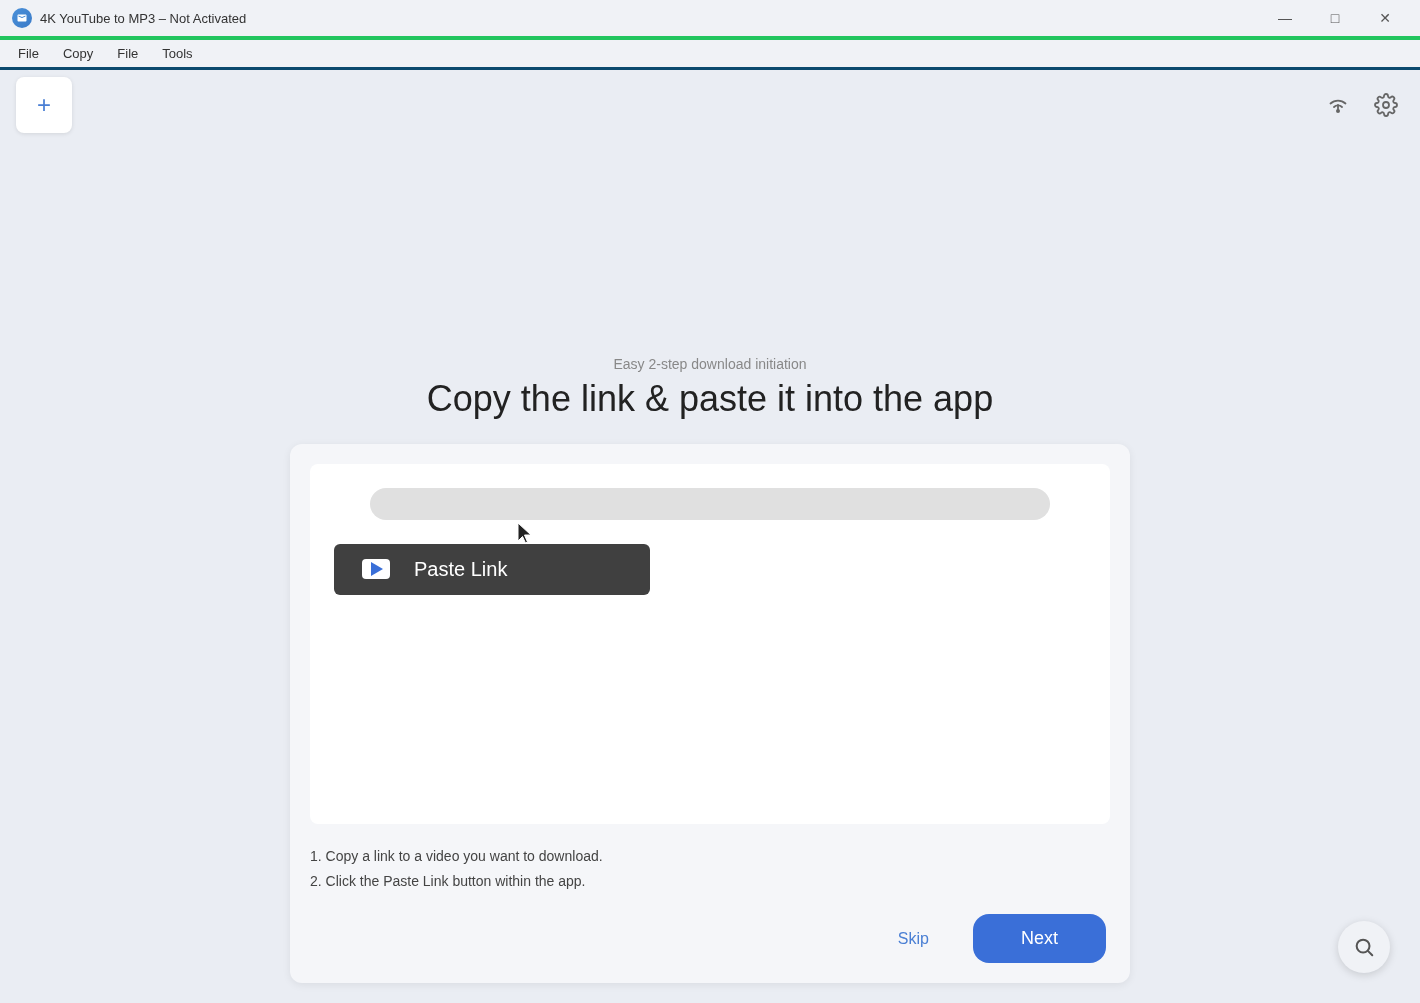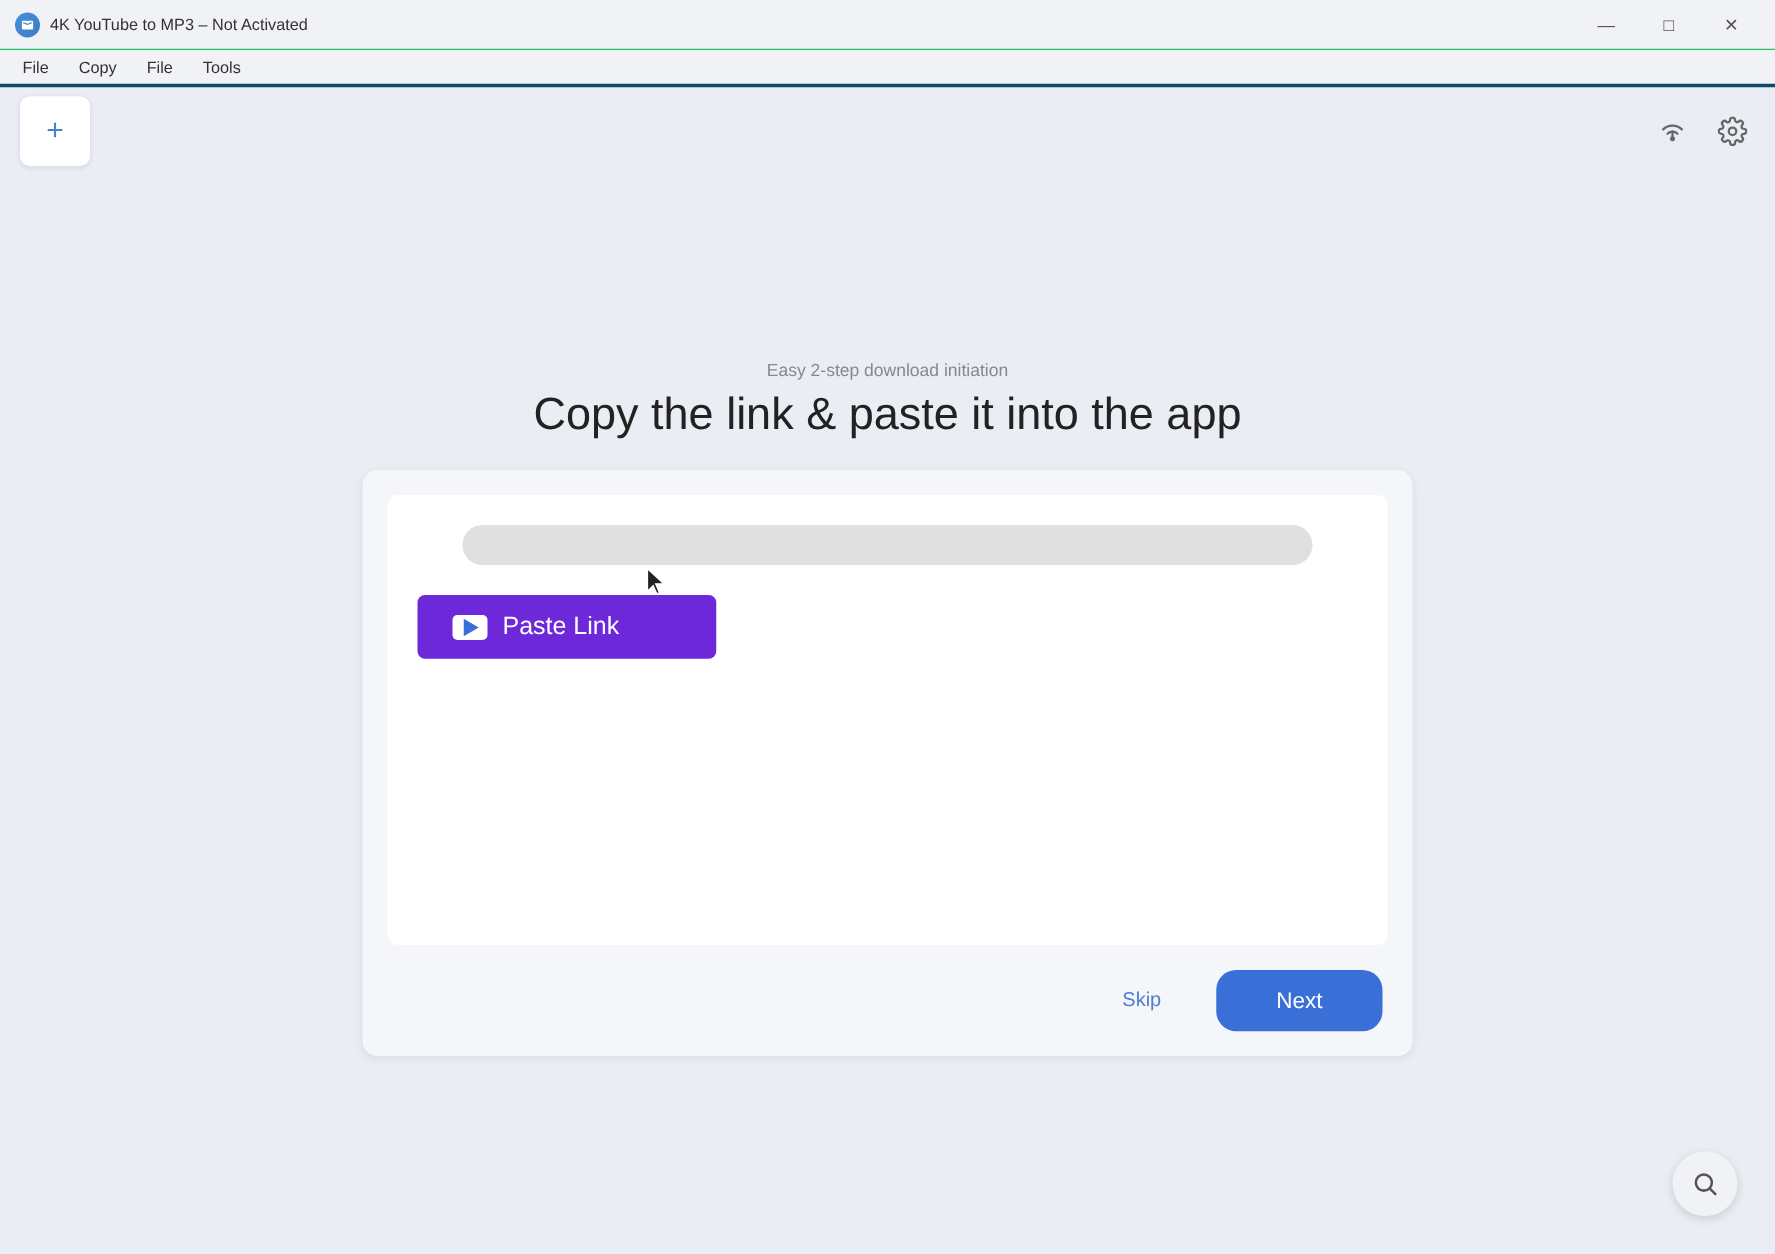--- a/index.html
+++ b/index.html
@@ -13,21 +13,21 @@
       user-select: none;
     }
 
     
     .titlebar {
       height: 40px;
       background: #f0f2f6;
       display: flex;
       align-items: center;
       padding: 0 12px;
-      border-bottom: 1px solid #22c55e;
+      border-bottom: 4px solid #22c55e;
       position: relative;
     }
     .titlebar-icon {
       width: 20px;
       height: 20px;
       border-radius: 50%;
       background: linear-gradient(135deg, #4a90d9, #3a7bc8);
       display: flex;
       align-items: center;
       justify-content: center;
@@ -124,21 +124,21 @@
       color: #555;
       font-size: 20px;
     }
 
     
     .main-area {
       flex: 1;
       display: flex;
       flex-direction: column;
       align-items: center;
-      justify-content: center;
+      justify-content: flex-end;
       padding: 10px 20px 20px;
       position: relative;
     }
 
     
     .heading-sub {
       font-size: 14px;
       color: #888;
       margin-bottom: 6px;
       text-align: center;
@@ -171,30 +171,30 @@
       height: 32px;
       background: #e0e0e0;
       border-radius: 16px;
       width: 680px;
       margin: 0 auto 24px;
     }
     
     .paste-link-btn {
       display: flex;
       align-items: center;
-      gap: 12px;
-      background: #6d28d9;
+      gap: 24px;
+      background: #404040;
       color: white;
       border: none;
       border-radius: 6px;
       padding: 14px 28px;
       font-size: 20px;
       font-weight: 500;
       cursor: pointer;
-      width: 239px;
+      width: 316px;
       margin-left: 0;
     }
     .yt-icon {
       width: 28px;
       height: 20px;
       background: white;
       border-radius: 4px;
       display: flex;
       align-items: center;
       justify-content: center;
@@ -343,20 +343,24 @@
           </button>
           
           <div class="cursor-indicator">
             <svg width="20" height="26" viewBox="0 0 20 26" fill="none">
               <path d="M2 2L2 20L6.5 15.5L9.5 22L11.5 21L8.5 14L15 14L2 2Z" fill="#222" stroke="white" stroke-width="1"></path>
             </svg>
           </div>
         </div>
       </div>
 
+      <div class="instructions">
+        <div>1. Copy a link to a video you want to download.</div>
+        <div>2. Click the Paste Link button within the app.</div>
+      </div>
 
       <div class="card-footer">
         <button class="skip-btn">Skip</button>
         <button class="next-btn">Next</button>
       </div>
     </div>
 
     <div class="search-fab">
       <svg width="22" height="22" viewBox="0 0 24 24" fill="none" stroke="#555" stroke-width="2.2" stroke-linecap="round">
         <circle cx="11" cy="11" r="7"></circle>

